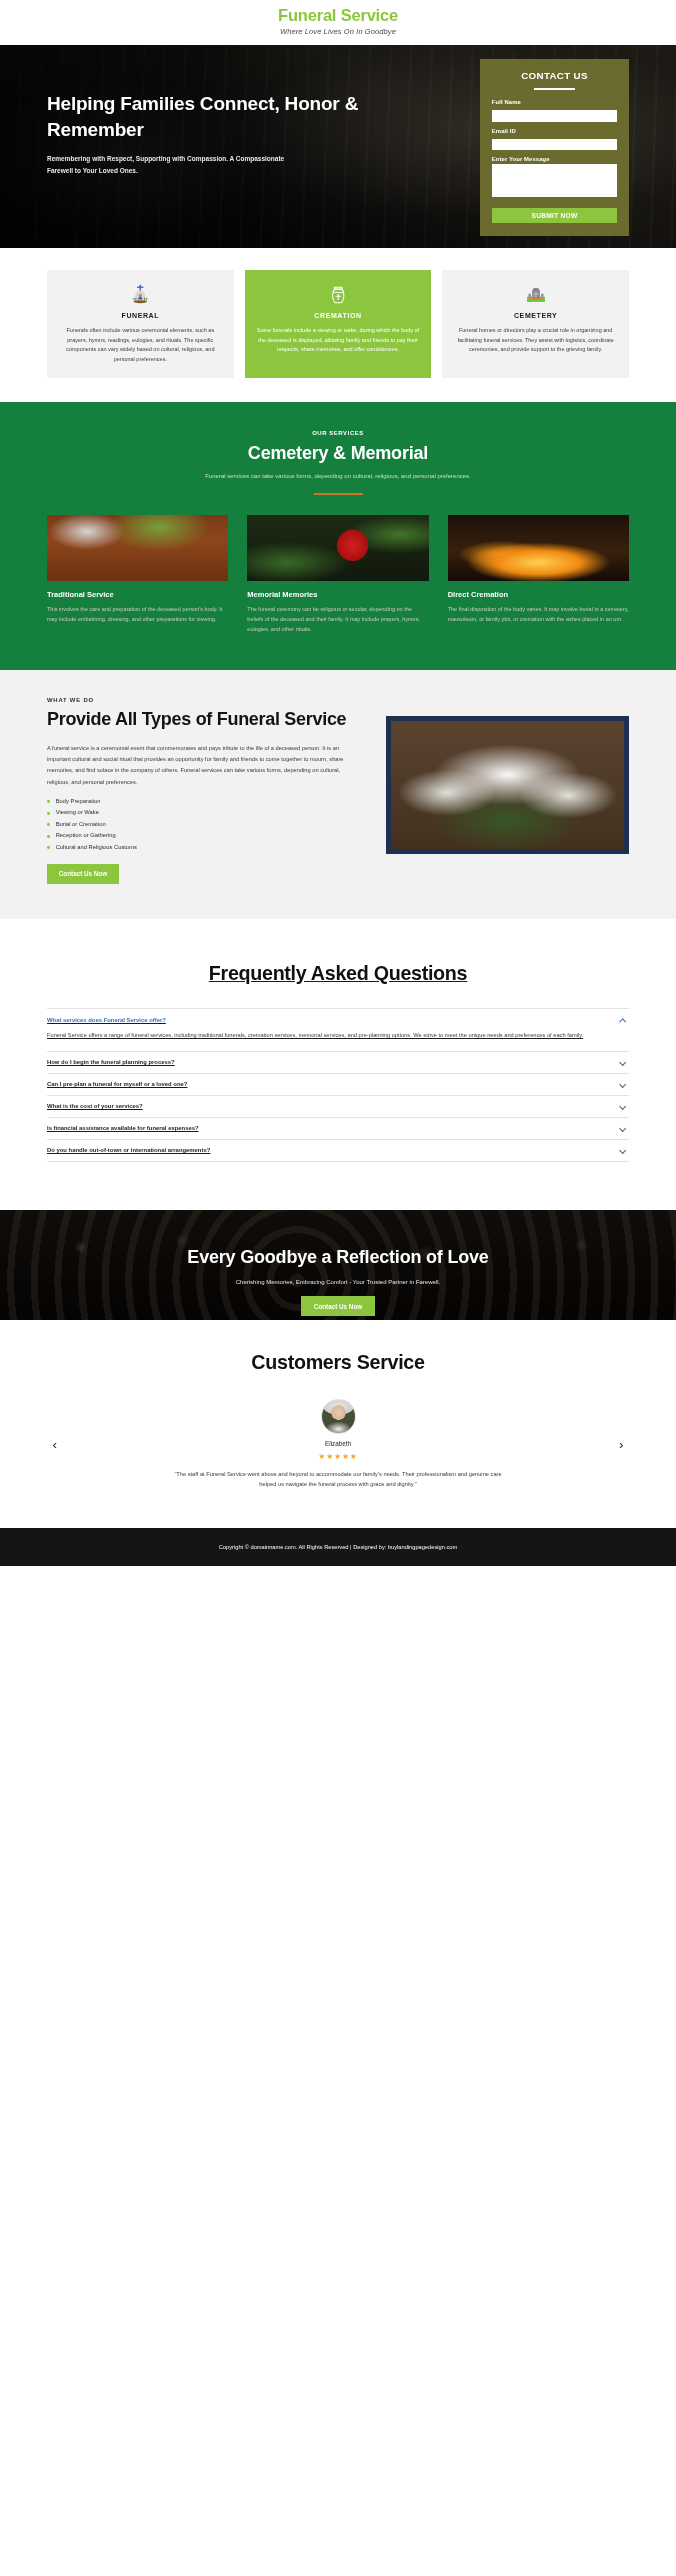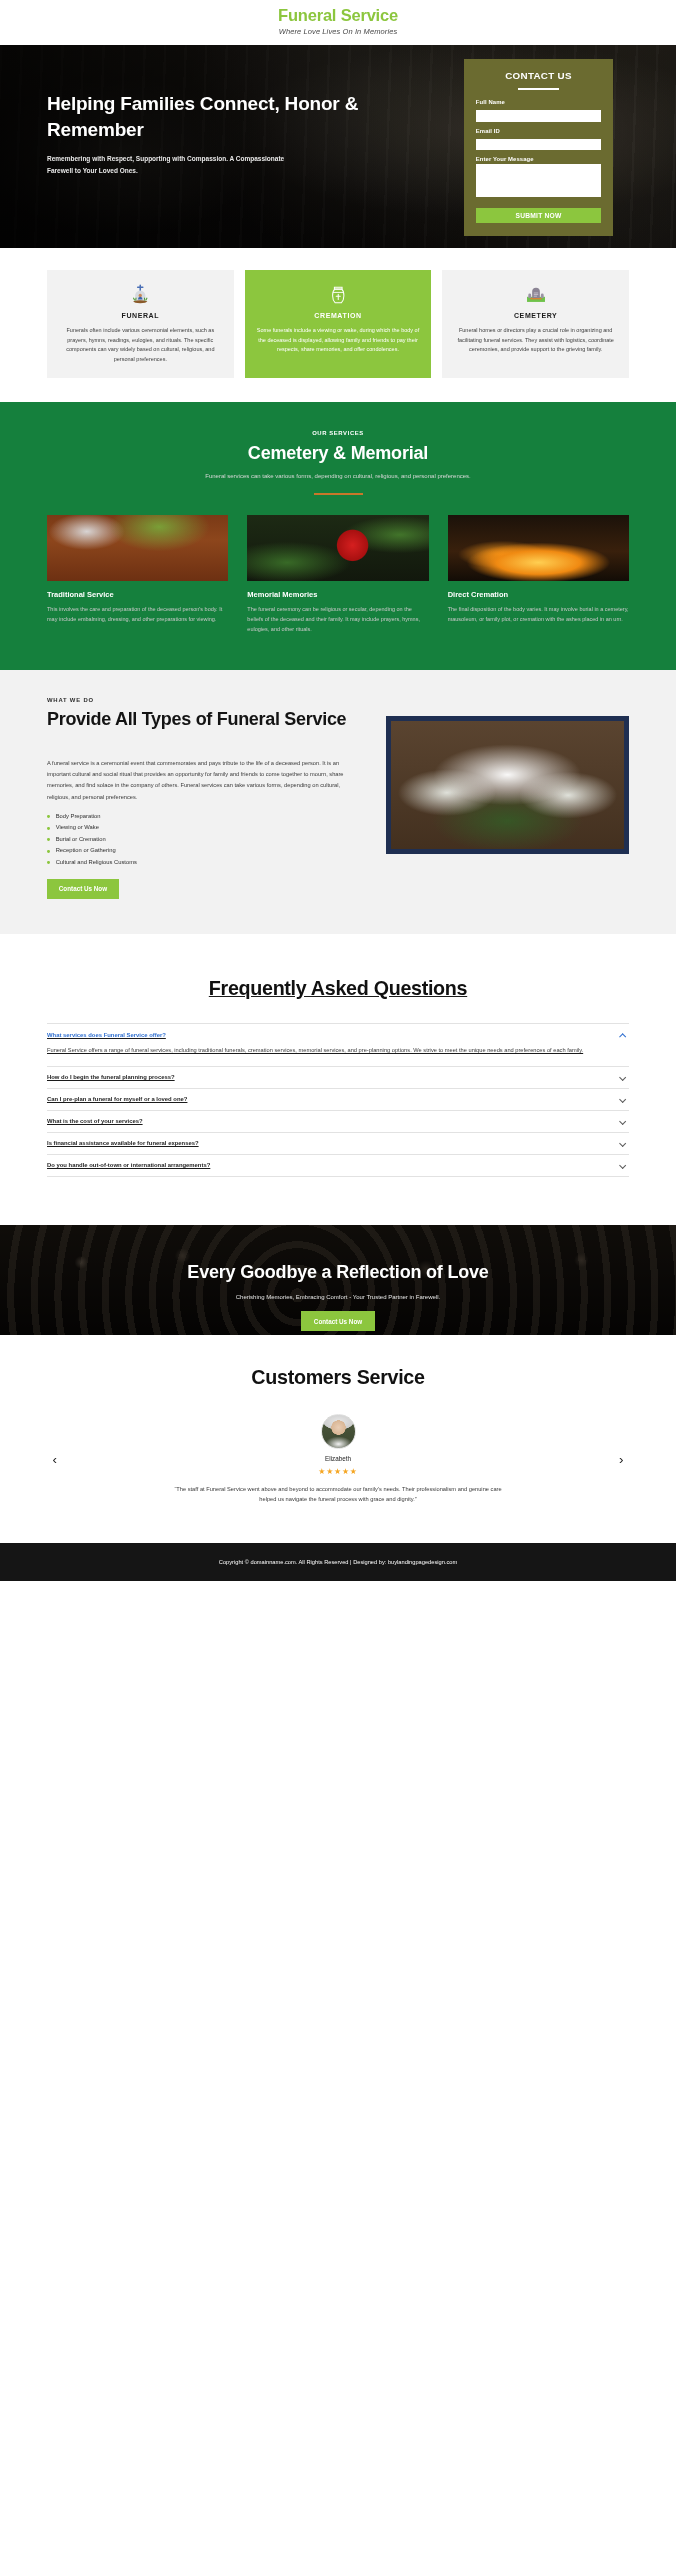--- a/index.html
+++ b/index.html
@@ -86,21 +86,21 @@
     font-size: 6.5px;
     line-height: 1.75;
     margin-top: 11px;
     font-weight: 600;
     width: 260px;
   }
 
   
   .contact-card {
     position: absolute;
-    right: 16px;
+    right: 0;
     top: 14px;
     width: 149px;
     background: #6b6b30;
     padding: 11px 11.8px 12.6px;
   }
   .contact-title {
     color: #ffffff;
     text-align: center;
     font-size: 9.8px;
     font-weight: 700;
@@ -282,21 +282,21 @@
     letter-spacing: 0.8px;
     color: #2b2b2b;
     margin-bottom: 5.5px;
   }
   .wwd-title {
     font-size: 18px;
     font-weight: 700;
     line-height: 1.32;
     color: #141414;
     letter-spacing: -0.3px;
-    margin-bottom: 26px;
+    margin-bottom: 11px;
   }
   .wwd-body {
     font-size: 5.7px;
     line-height: 1.95;
     color: #3a3a3a;
     margin-bottom: 10.2px;
   }
   .wwd-list { list-style: none; }
   .wwd-list li {
     font-size: 5.8px;
@@ -523,21 +523,21 @@
     font-size: 5.7px;
   }
 </style>
 </head>
 <body>
 
 <div class="page">
 
   <header class="site-header">
     <div class="logo-main">Funeral Service</div>
-    <div class="logo-tag">Where Love Lives On In Memories</div>
+    <div class="logo-tag">Where Love Lives On In Goodbye</div>
   </header>
 
   <section class="hero">
     <div class="hero-bg"></div>
     <div class="hero-inner">
       <div class="hero-copy">
         <h1 class="hero-title">Helping Families Connect, Honor &amp; Remember</h1>
         <p class="hero-sub">Remembering with Respect, Supporting with Compassion. A Compassionate Farewell to Your Loved Ones.</p>
       </div>
       <div class="contact-card">

